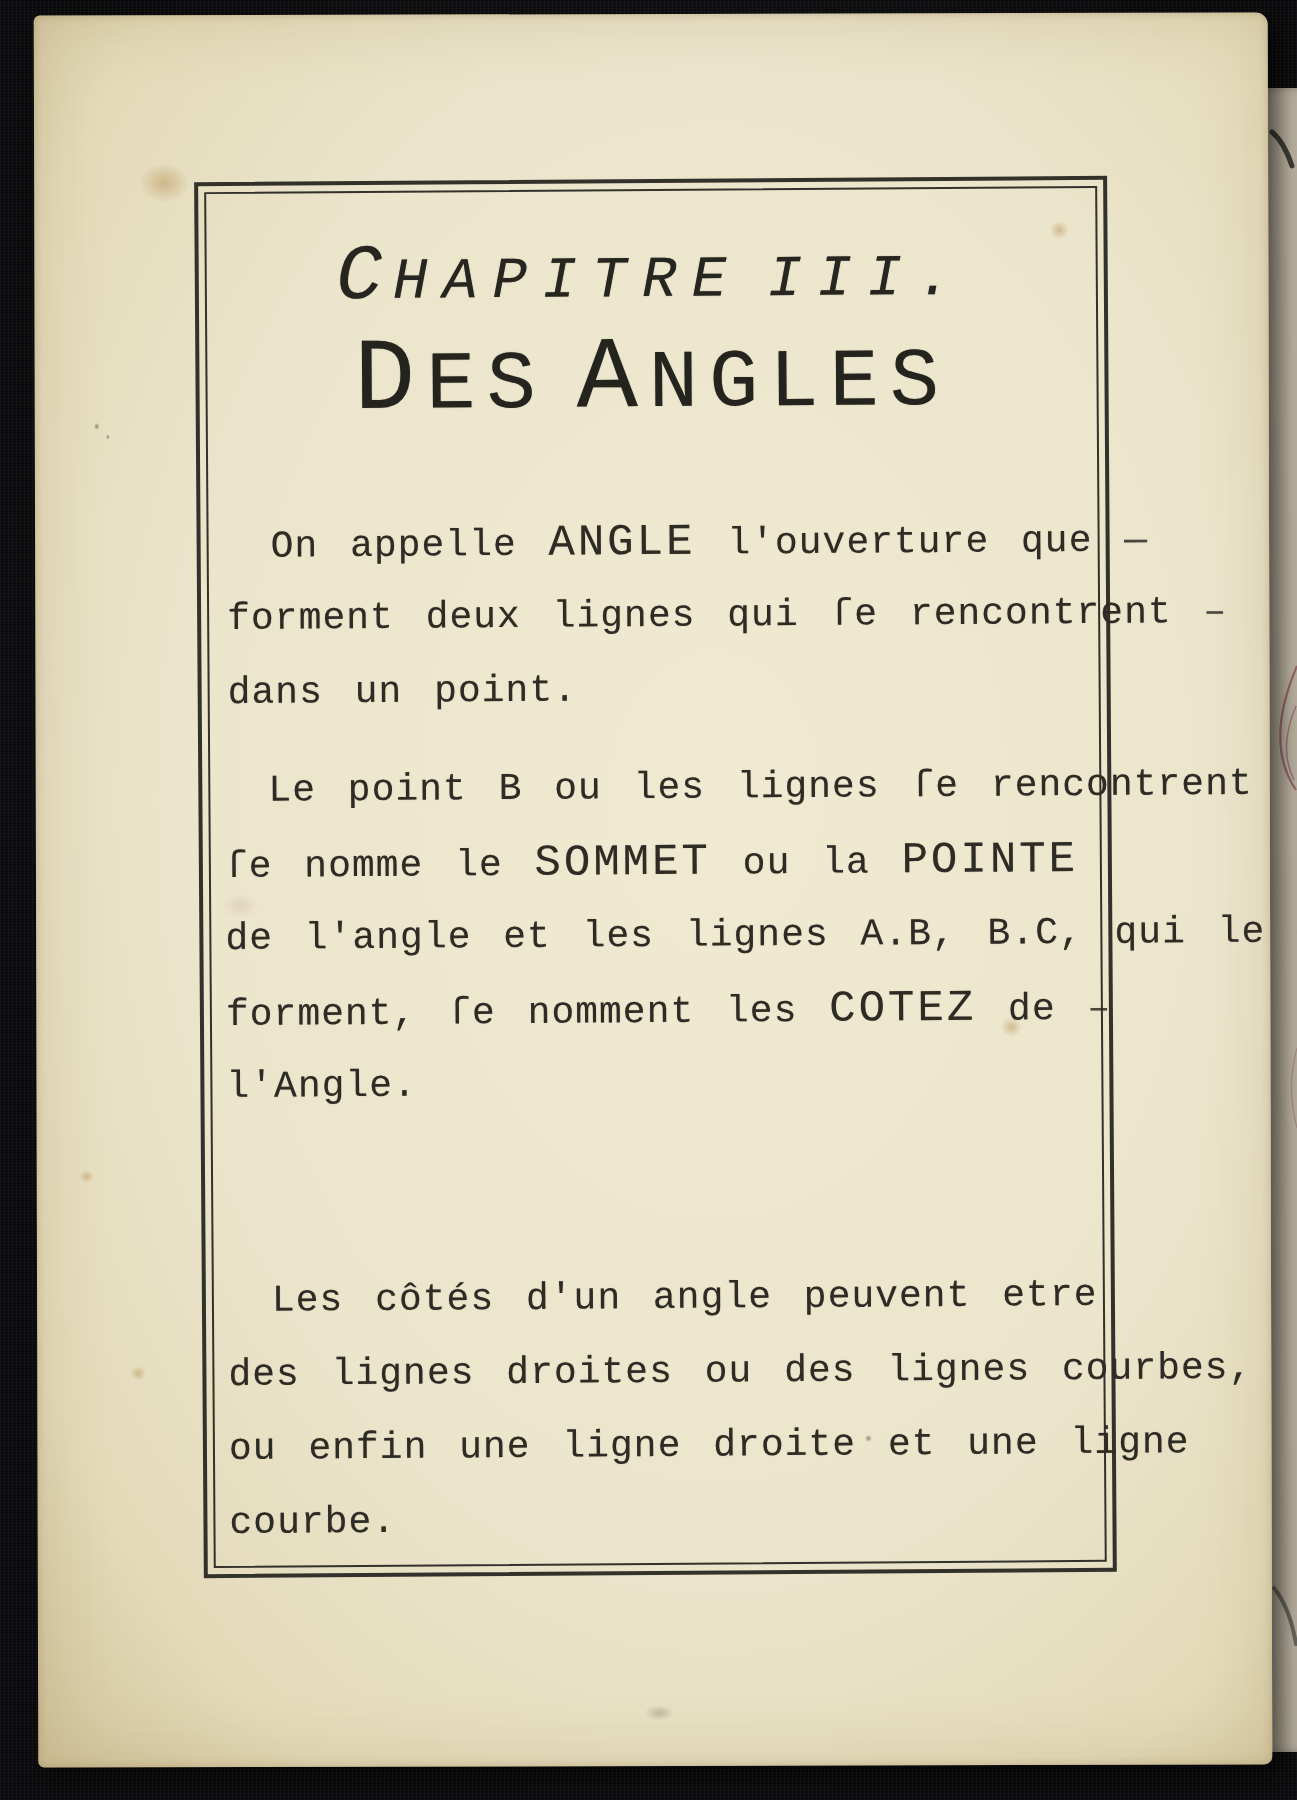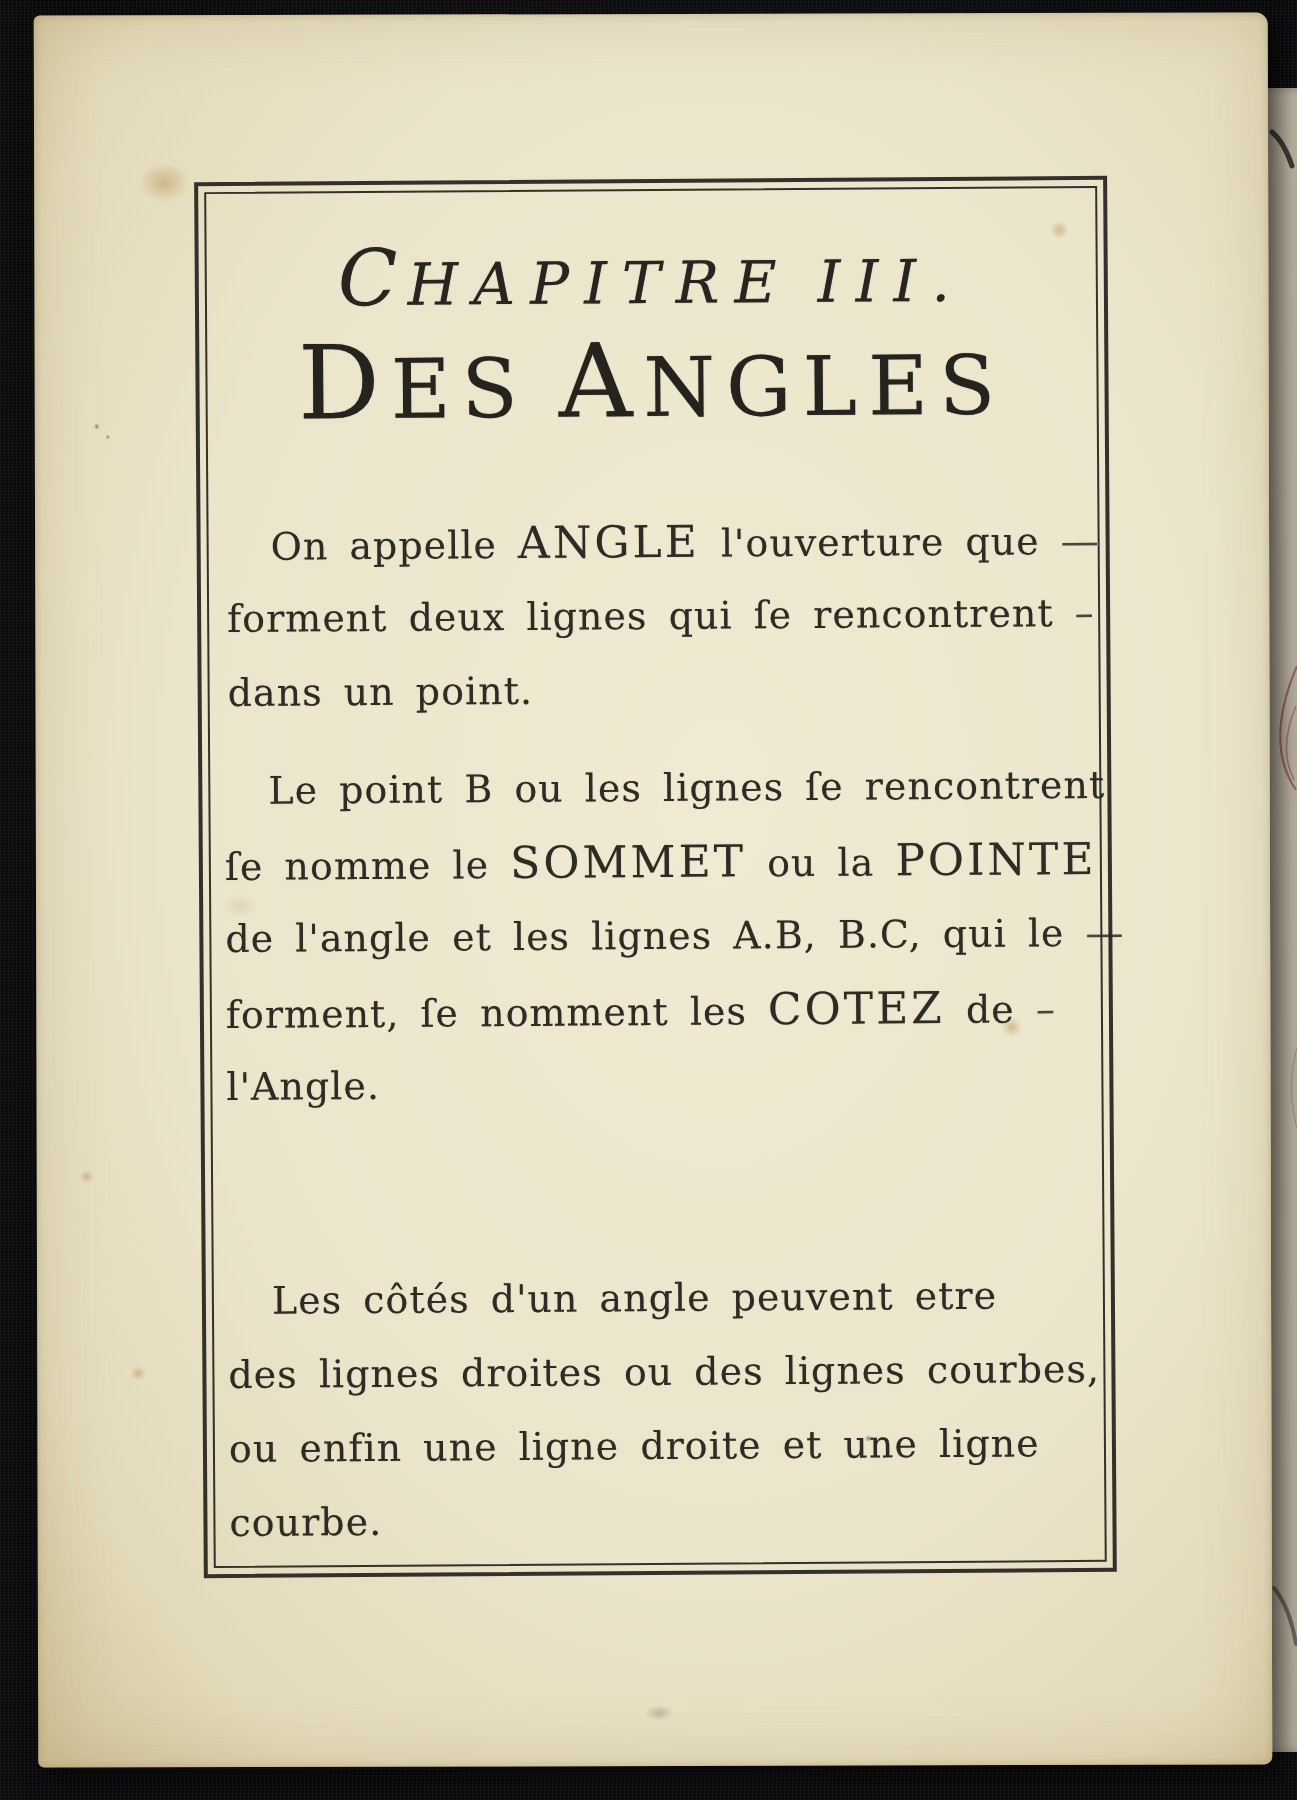--- a/index.html
+++ b/index.html
@@ -5,21 +5,21 @@
   html,body{margin:0;padding:0;}
   body{
     width:1297px;height:1800px;overflow:hidden;
     background-color:#0a0a0c;
     background-image:
       repeating-linear-gradient(90deg, rgba(255,255,255,0.035) 0 1px, transparent 1px 4px),
       repeating-linear-gradient(0deg, rgba(255,255,255,0.028) 0 1px, transparent 1px 3px),
       radial-gradient(ellipse at 50% 40%, #16161a 0%, #0a0a0c 75%);
     font-family:"DejaVu Serif", serif;
   }
-  .scene{position:relative;width:1297px;height:1800px;}
+  .scene{position:relative;width:1297px;height:1800px;font-family:Liberation Mono, monospace;}
 
   
   .next-page{
     position:absolute;left:1236px;top:88px;width:61px;height:1664px;
     background:linear-gradient(to right,#a79d88 0%,#b3aa97 40%,#beb5a3 100%);
     border-radius:10px 0 0 6px;
     box-shadow:inset 6px 0 10px rgba(0,0,0,0.25);
   }
   .next-page svg{position:absolute;left:0;top:0;}
 

